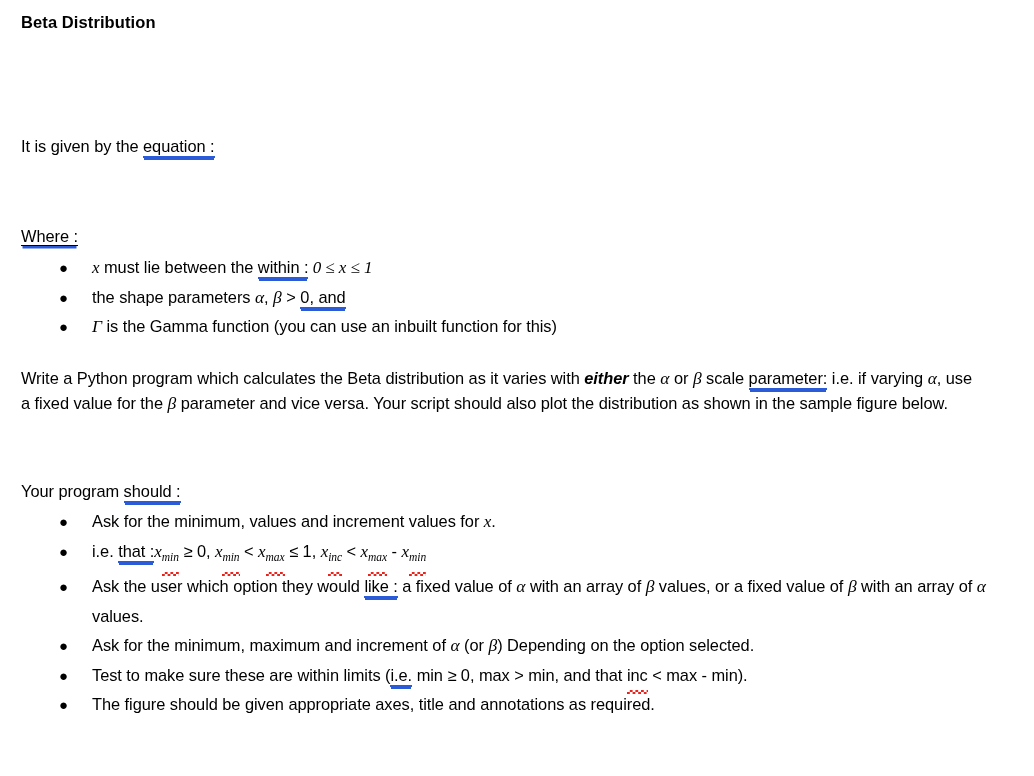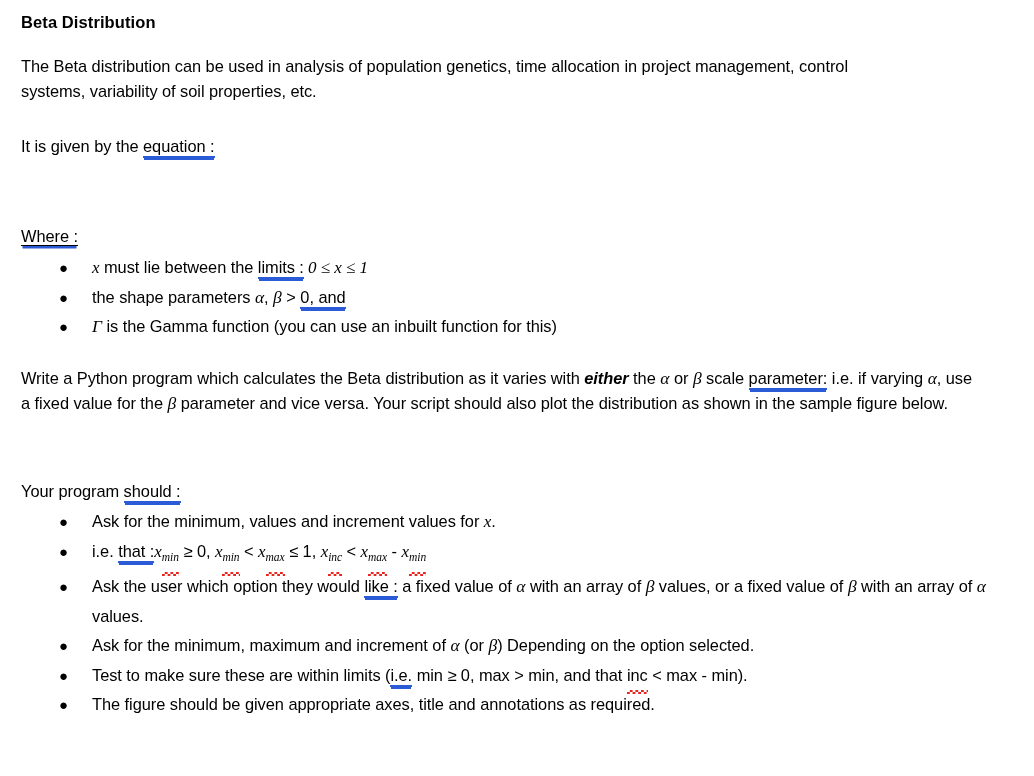--- a/index.html
+++ b/index.html
@@ -152,30 +152,29 @@
   }
   .nowrap { white-space: nowrap; }
 </style>
 </head>
 <body>
 
 <div class="page">
 
   <div class="doc-title">Beta Distribution</div>
 
-  <div class="para p-intro">The Beta distribution can be used in analysis of population genetics, time allocation in project management, control systems, variability of soil properties, etc.</div>
 
   <div class="para p-given"><span>It is given by the </span><span class="gmark">equation :</span></div>
 
 
   <div class="para p-where"><span class="gmark-black">Where :</span></div>
 
   <ul class="blist list-where">
     <li>
-      <span class="bul">●</span><span class="math-var">x</span><span> must lie between the </span><span class="gmark">limits :</span><span class="math-var"> 0 ≤ x ≤ 1</span>
+      <span class="bul">●</span><span class="math-var">x</span><span> must lie between the </span><span class="gmark">within :</span><span class="math-var"> 0 ≤ x ≤ 1</span>
     </li>
     <li>
       <span class="bul">●</span><span>the shape parameters </span><span class="gk">α</span><span>, </span><span class="gk">β</span><span> &gt; </span><span class="gmark">0,  and</span>
     </li>
     <li>
       <span class="bul">●</span><span class="gk">Γ</span><span> is the Gamma function (you can use an inbuilt function for this)</span>
     </li>
   </ul>
 
   <div class="para p-write"><span>Write a Python program which calculates the Beta distribution as it varies with </span><span class="bi">either</span><span> the </span><span class="gk">α</span><span> or </span><span class="gk">β</span><span> scale </span><span class="gmark">parameter:</span><span> i.e. if varying </span><span class="gk">α</span><span>, use a fixed value for the </span><span class="gk">β</span><span> parameter and vice versa. Your script should also plot the distribution as shown in the sample figure below.</span></div>

